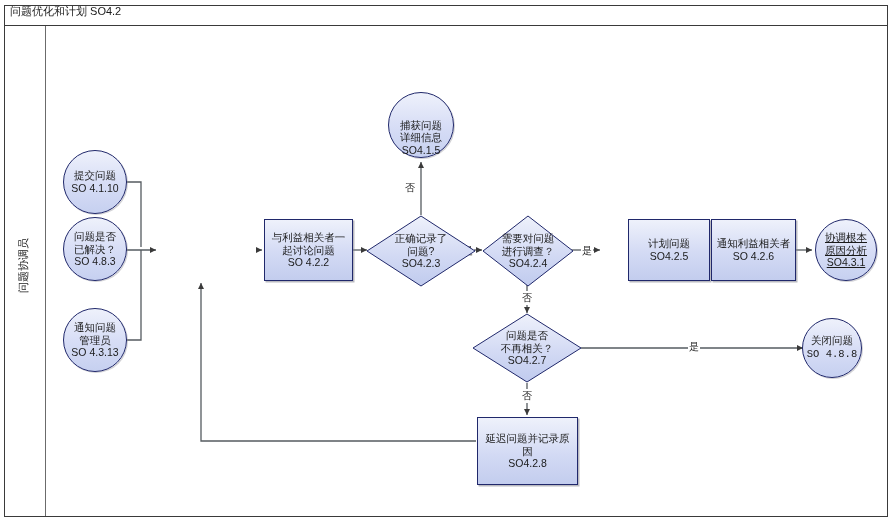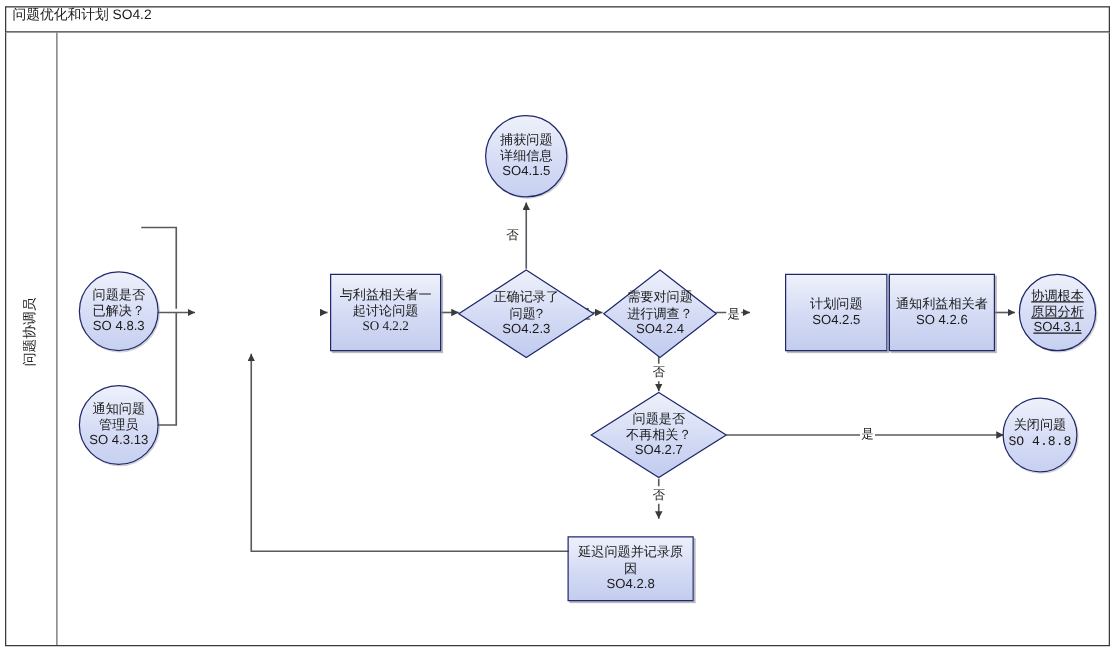--- a/index.html
+++ b/index.html
@@ -181,49 +181,52 @@
     </g>
   </svg>
 
   <div class="edge-label" style="left:404px; top:181px;">否</div>
   <div class="edge-label" style="left:462px; top:244px;">是</div>
   <div class="edge-label" style="left:581px; top:244px;">是</div>
   <div class="edge-label" style="left:521px; top:291px;">否</div>
   <div class="edge-label" style="left:688px; top:340px;">是</div>
   <div class="edge-label" style="left:521px; top:389px;">否</div>
 
+  <div class="node shape-circle" style="left:63px; top:150px; width:64px; height:64px;">
+    <span class="node-text">提交问题<br>SO 4.1.10</span>
+  </div>
 
   <div class="node shape-circle" style="left:63px; top:217px; width:64px; height:64px;">
     <span class="node-text">问题是否<br>已解决？<br>SO 4.8.3</span>
   </div>
 
   <div class="node shape-circle" style="left:63px; top:308px; width:64px; height:64px;justify-content:center;">
     <span class="node-text">通知问题<br>管理员<br>SO 4.3.13</span>
   </div>
 
 
-  <div class="node shape-box" style="left:264px; top:219px; width:89px; height:62px;font-family:Liberation Serif, serif;">
+  <div class="node shape-box" style="left:264px; top:219px; width:89px; height:62px;">
     <span class="node-text">与利益相关者一<br>起讨论问题<br>SO 4.2.2</span>
   </div>
 
   <div class="node shape-diamond" style="left:366px; top:215px; width:110px; height:72px;">
     <svg class="diamond-fill" viewBox="0 0 110 72" preserveAspectRatio="none">
       <defs>
         <linearGradient id="dg1" x1="0" y1="0" x2="0" y2="1">
           <stop offset="0%" stop-color="#eef1fb"></stop>
           <stop offset="55%" stop-color="#d3daf4"></stop>
           <stop offset="100%" stop-color="#c0cbee"></stop>
         </linearGradient>
       </defs>
       <polygon points="55,1 109,36 55,71 1,36" fill="url(#dg1)" stroke="#20286b" stroke-width="1"></polygon>
     </svg>
     <span class="diamond-label">正确记录了<br>问题?<br>SO4.2.3</span>
   </div>
 
-  <div class="node shape-circle" style="left:388px; top:92px; width:66px; height:66px;">
+  <div class="node shape-circle" style="left:388px; top:92px; width:66px; height:66px;align-items:flex-end;">
     <span class="node-text">捕获问题<br>详细信息<br>SO4.1.5</span>
   </div>
 
   <div class="node shape-diamond" style="left:482px; top:215px; width:92px; height:72px;">
     <svg class="diamond-fill" viewBox="0 0 92 72" preserveAspectRatio="none">
       <polygon points="46,1 91,36 46,71 1,36" fill="url(#dg1)" stroke="#20286b" stroke-width="1"></polygon>
     </svg>
     <span class="diamond-label">需要对问题<br>进行调查？<br>SO4.2.4</span>
   </div>
 
@@ -243,17 +246,17 @@
     <svg class="diamond-fill" viewBox="0 0 110 70" preserveAspectRatio="none">
       <polygon points="55,1 109,35 55,69 1,35" fill="url(#dg1)" stroke="#20286b" stroke-width="1"></polygon>
     </svg>
     <span class="diamond-label">问题是否<br>不再相关？<br>SO4.2.7</span>
   </div>
 
   <div class="node shape-circle" style="left:802px; top:318px; width:60px; height:60px;font-family:Liberation Mono, monospace;">
     <span class="node-text">关闭问题<br>SO 4.8.8</span>
   </div>
 
-  <div class="node shape-box" style="left:454px; top:417px; width:101px; height:52px;margin-top:12px;">
+  <div class="node shape-box" style="left:477px; top:417px; width:101px; height:68px;">
     <span class="node-text">延迟问题并记录原<br>因<br>SO4.2.8</span>
   </div>
 
 </div>
 
 </body></html>

